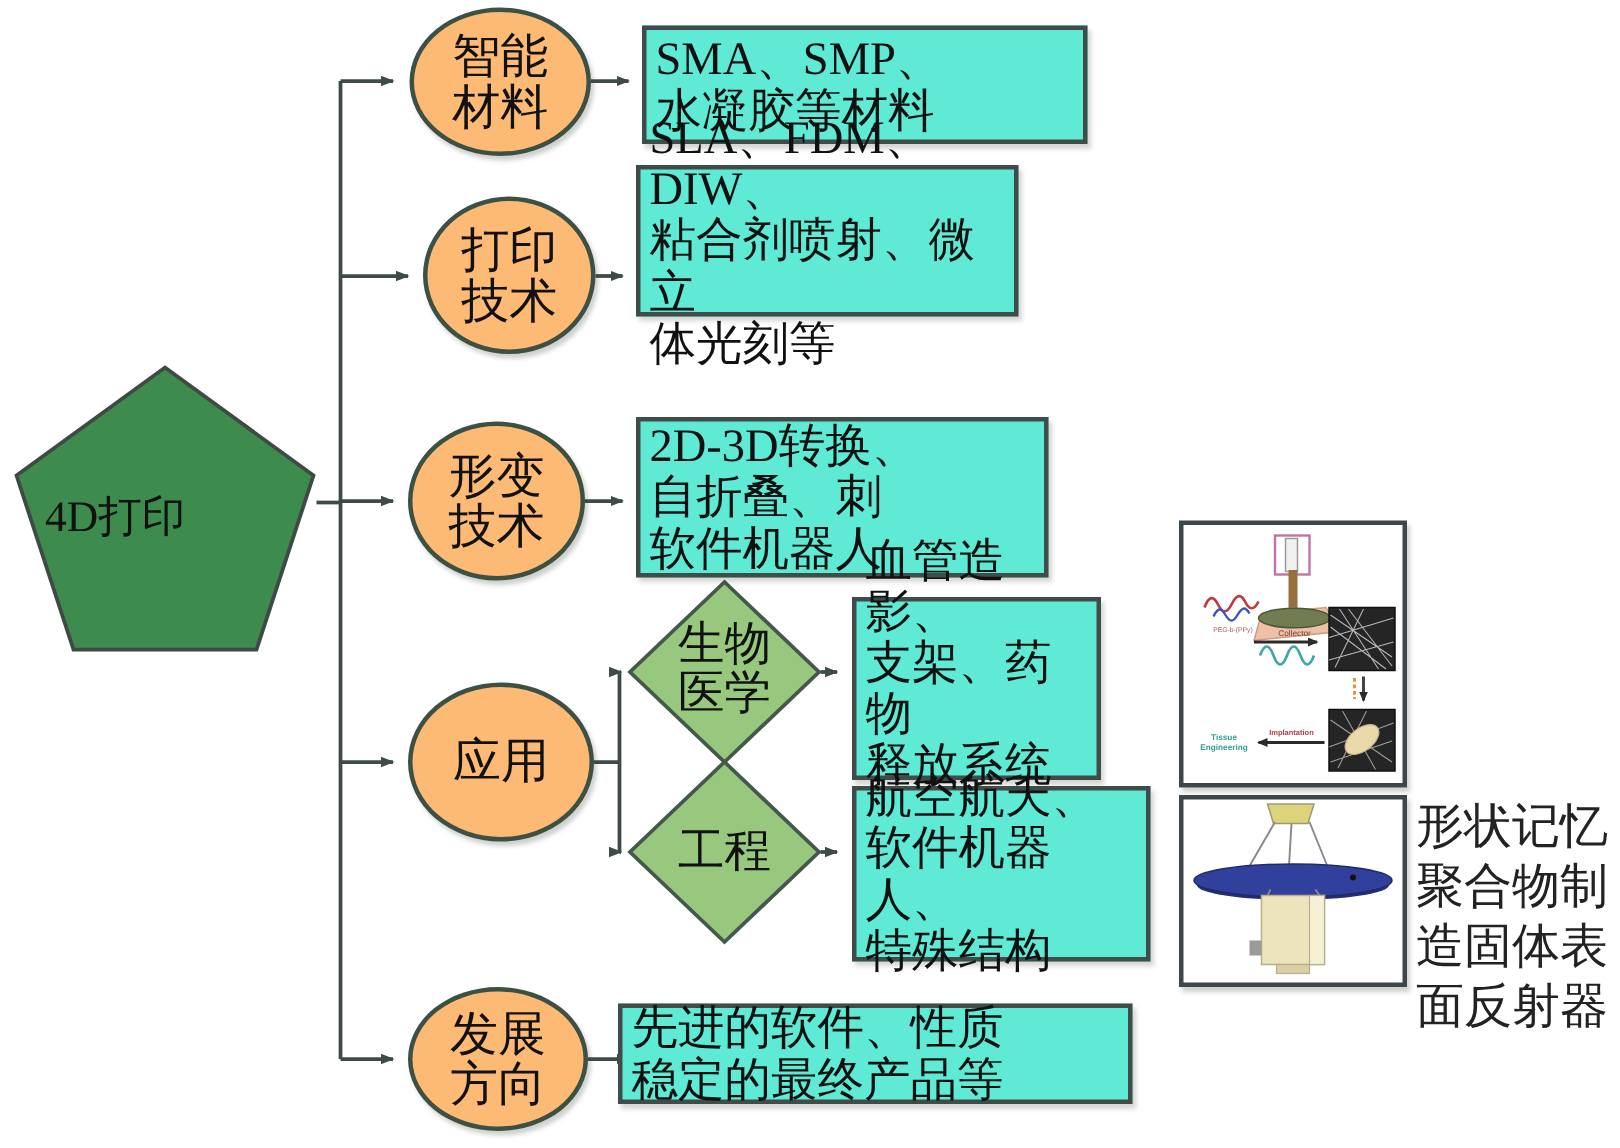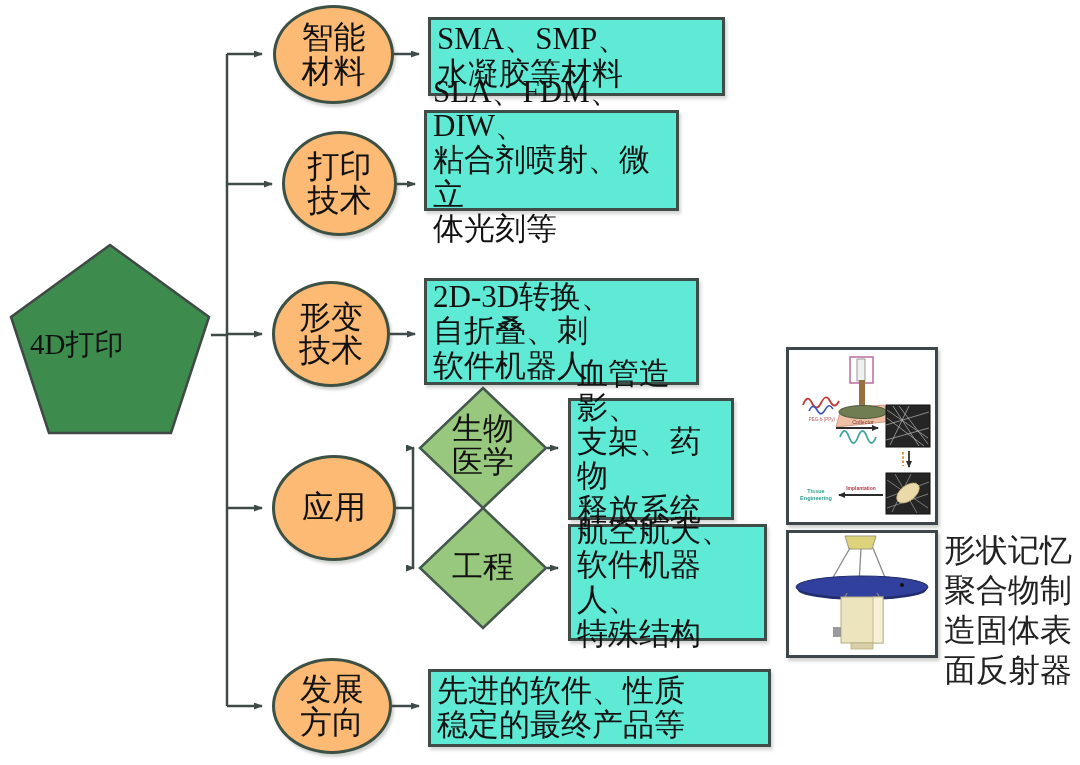--- a/index.html
+++ b/index.html
@@ -89,21 +89,21 @@
 体光刻等</div>
   <div class="dbox pre" style="left:424px;top:278px;width:275px;height:107px">2D-3D转换、
 自折叠、刺
 软件机器人</div>
   <div class="dbox pre" style="left:568px;top:398px;width:166px;height:122px">血管造影、
 支架、药物
 释放系统等</div>
   <div class="dbox pre" style="left:568px;top:524px;width:199px;height:117px">航空航天、
 软件机器人、
 特殊结构</div>
-  <div class="dbox pre" style="left:428px;top:669px;width:343px;height:78px">先进的软件、性质
+  <div class="dbox pre" style="left:412px;top:669px;width:343px;height:67px">先进的软件、性质
 稳定的最终产品等</div>
 
   <div class="illu" style="left:786px;top:347px;width:152px;height:178px">
     <svg width="146" height="172" viewBox="0 0 146 172">
       <defs>
         <marker id="ah2" markerWidth="8" markerHeight="7" refX="6" refY="3" orient="auto" markerUnits="userSpaceOnUse">
           <path d="M0,0 L7,3 L0,6 Z" fill="#2b2b2b"></path>
         </marker>
       </defs>
 

